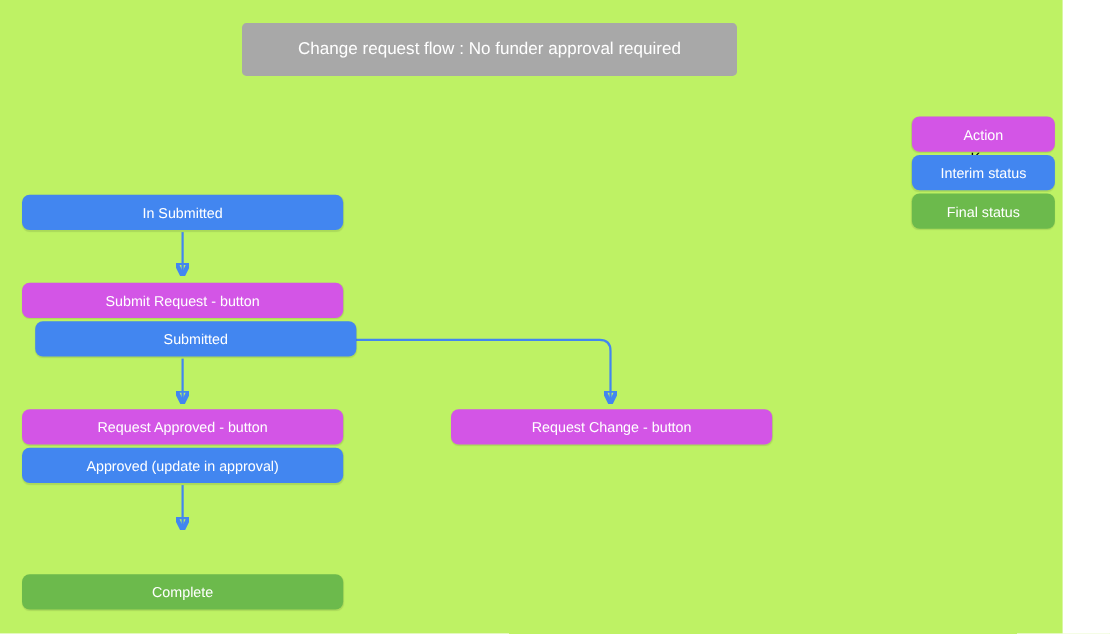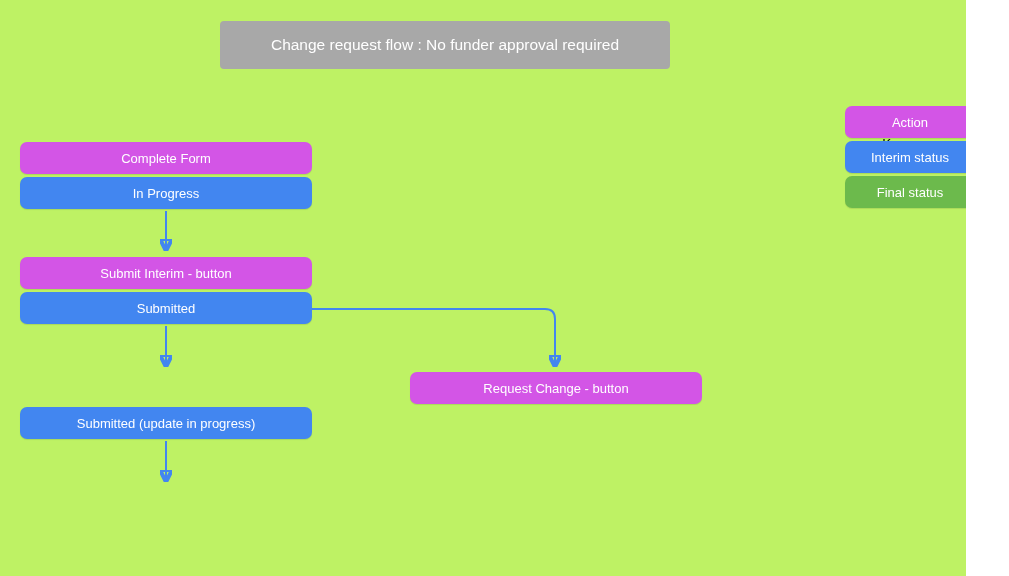--- a/index.html
+++ b/index.html
@@ -50,21 +50,20 @@
     font-size: 13px;
     display: flex;
     align-items: center;
     justify-content: center;
     text-align: center;
     box-shadow: 0 1px 1px rgba(0,0,0,0.10);
   }
   .key-node {
     width: 130px;
     left: 829px;
-    margin-left: 16px;
   }
   .node[data-type="action"] { background: var(--action); }
   .node[data-type="interim"] { background: var(--interim); }
   .node[data-type="final"] { background: var(--final); }
   .connectors {
     position: absolute;
     left: 0;
     top: 0;
     width: 1009px;
     height: 576px;
@@ -93,24 +92,25 @@
       <marker id="ah" markerWidth="6" markerHeight="6" refX="4" refY="3" orient="auto">
         <path d="M0,0 L6,3 L0,6 Z" fill="#4286f0" stroke="none"></path>
       </marker>
     </defs>
     <line x1="166" y1="211" x2="166" y2="247" marker-end="url(#ah)"></line>
     <line x1="166" y1="326" x2="166" y2="363" marker-end="url(#ah)"></line>
     <line x1="166" y1="441" x2="166" y2="478" marker-end="url(#ah)"></line>
     <path d="M 312 309 H 545 Q 555 309 555 319 V 363" marker-end="url(#ah)"></path>
   </svg>
 
-  <div class="node" style="left:20px; top:142px" data-type="action">Complete Form</div>
-  <div class="node" style="left:20px; top:177px" data-type="interim">In Progress</div>
+  <div class="node" style="left:20px; top:177px" data-type="interim">In Submitted</div>
 
-  <div class="node" style="left:20px; top:257px" data-type="action">Submit Interim - button</div>
-  <div class="node" style="left:20px; top:292px" data-type="interim">Submitted</div>
+  <div class="node" style="left:20px; top:257px" data-type="action">Submit Request - button</div>
+  <div class="node" style="left:32px; top:292px" data-type="interim">Submitted</div>
 
-  <div class="node" style="left:20px; top:407px" data-type="interim">Submitted (update in progress)</div>
+  <div class="node" style="left:20px; top:372px" data-type="action">Request Approved - button</div>
+  <div class="node" style="left:20px; top:407px" data-type="interim">Approved (update in approval)</div>
 
+  <div class="node" style="left:20px; top:522px" data-type="final">Complete</div>
 
   <div class="node" style="left:410px; top:372px" data-type="action">Request Change - button</div>
 
 </div>
 
 </body></html>

